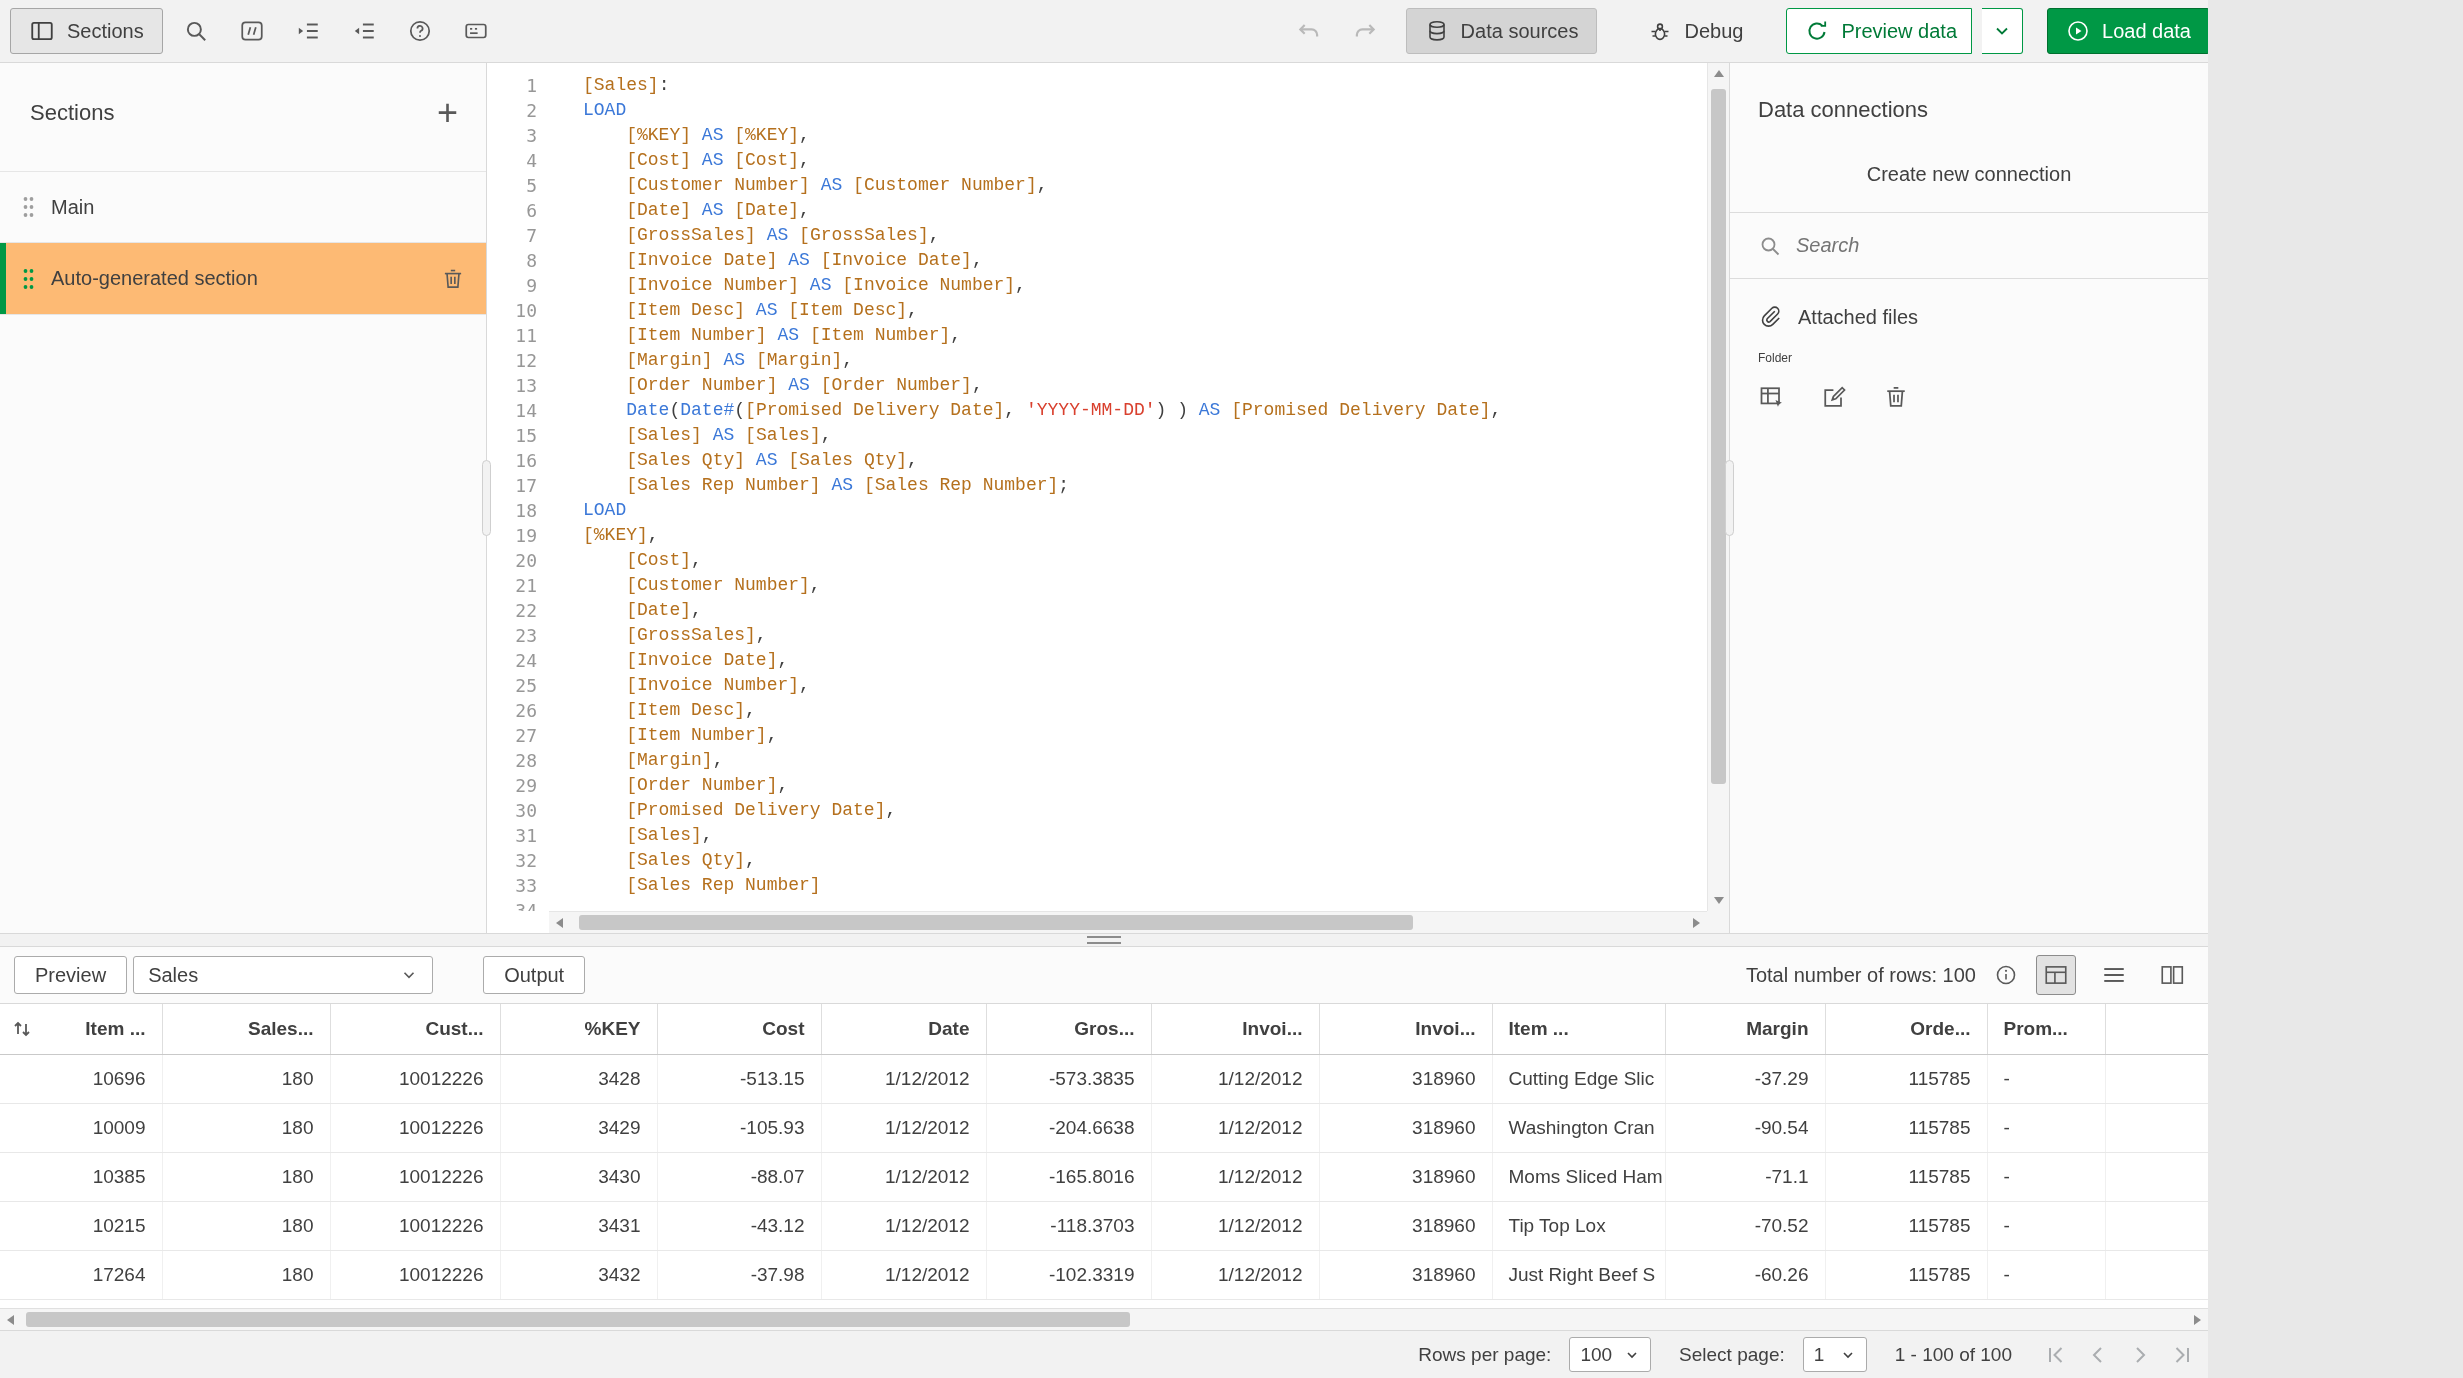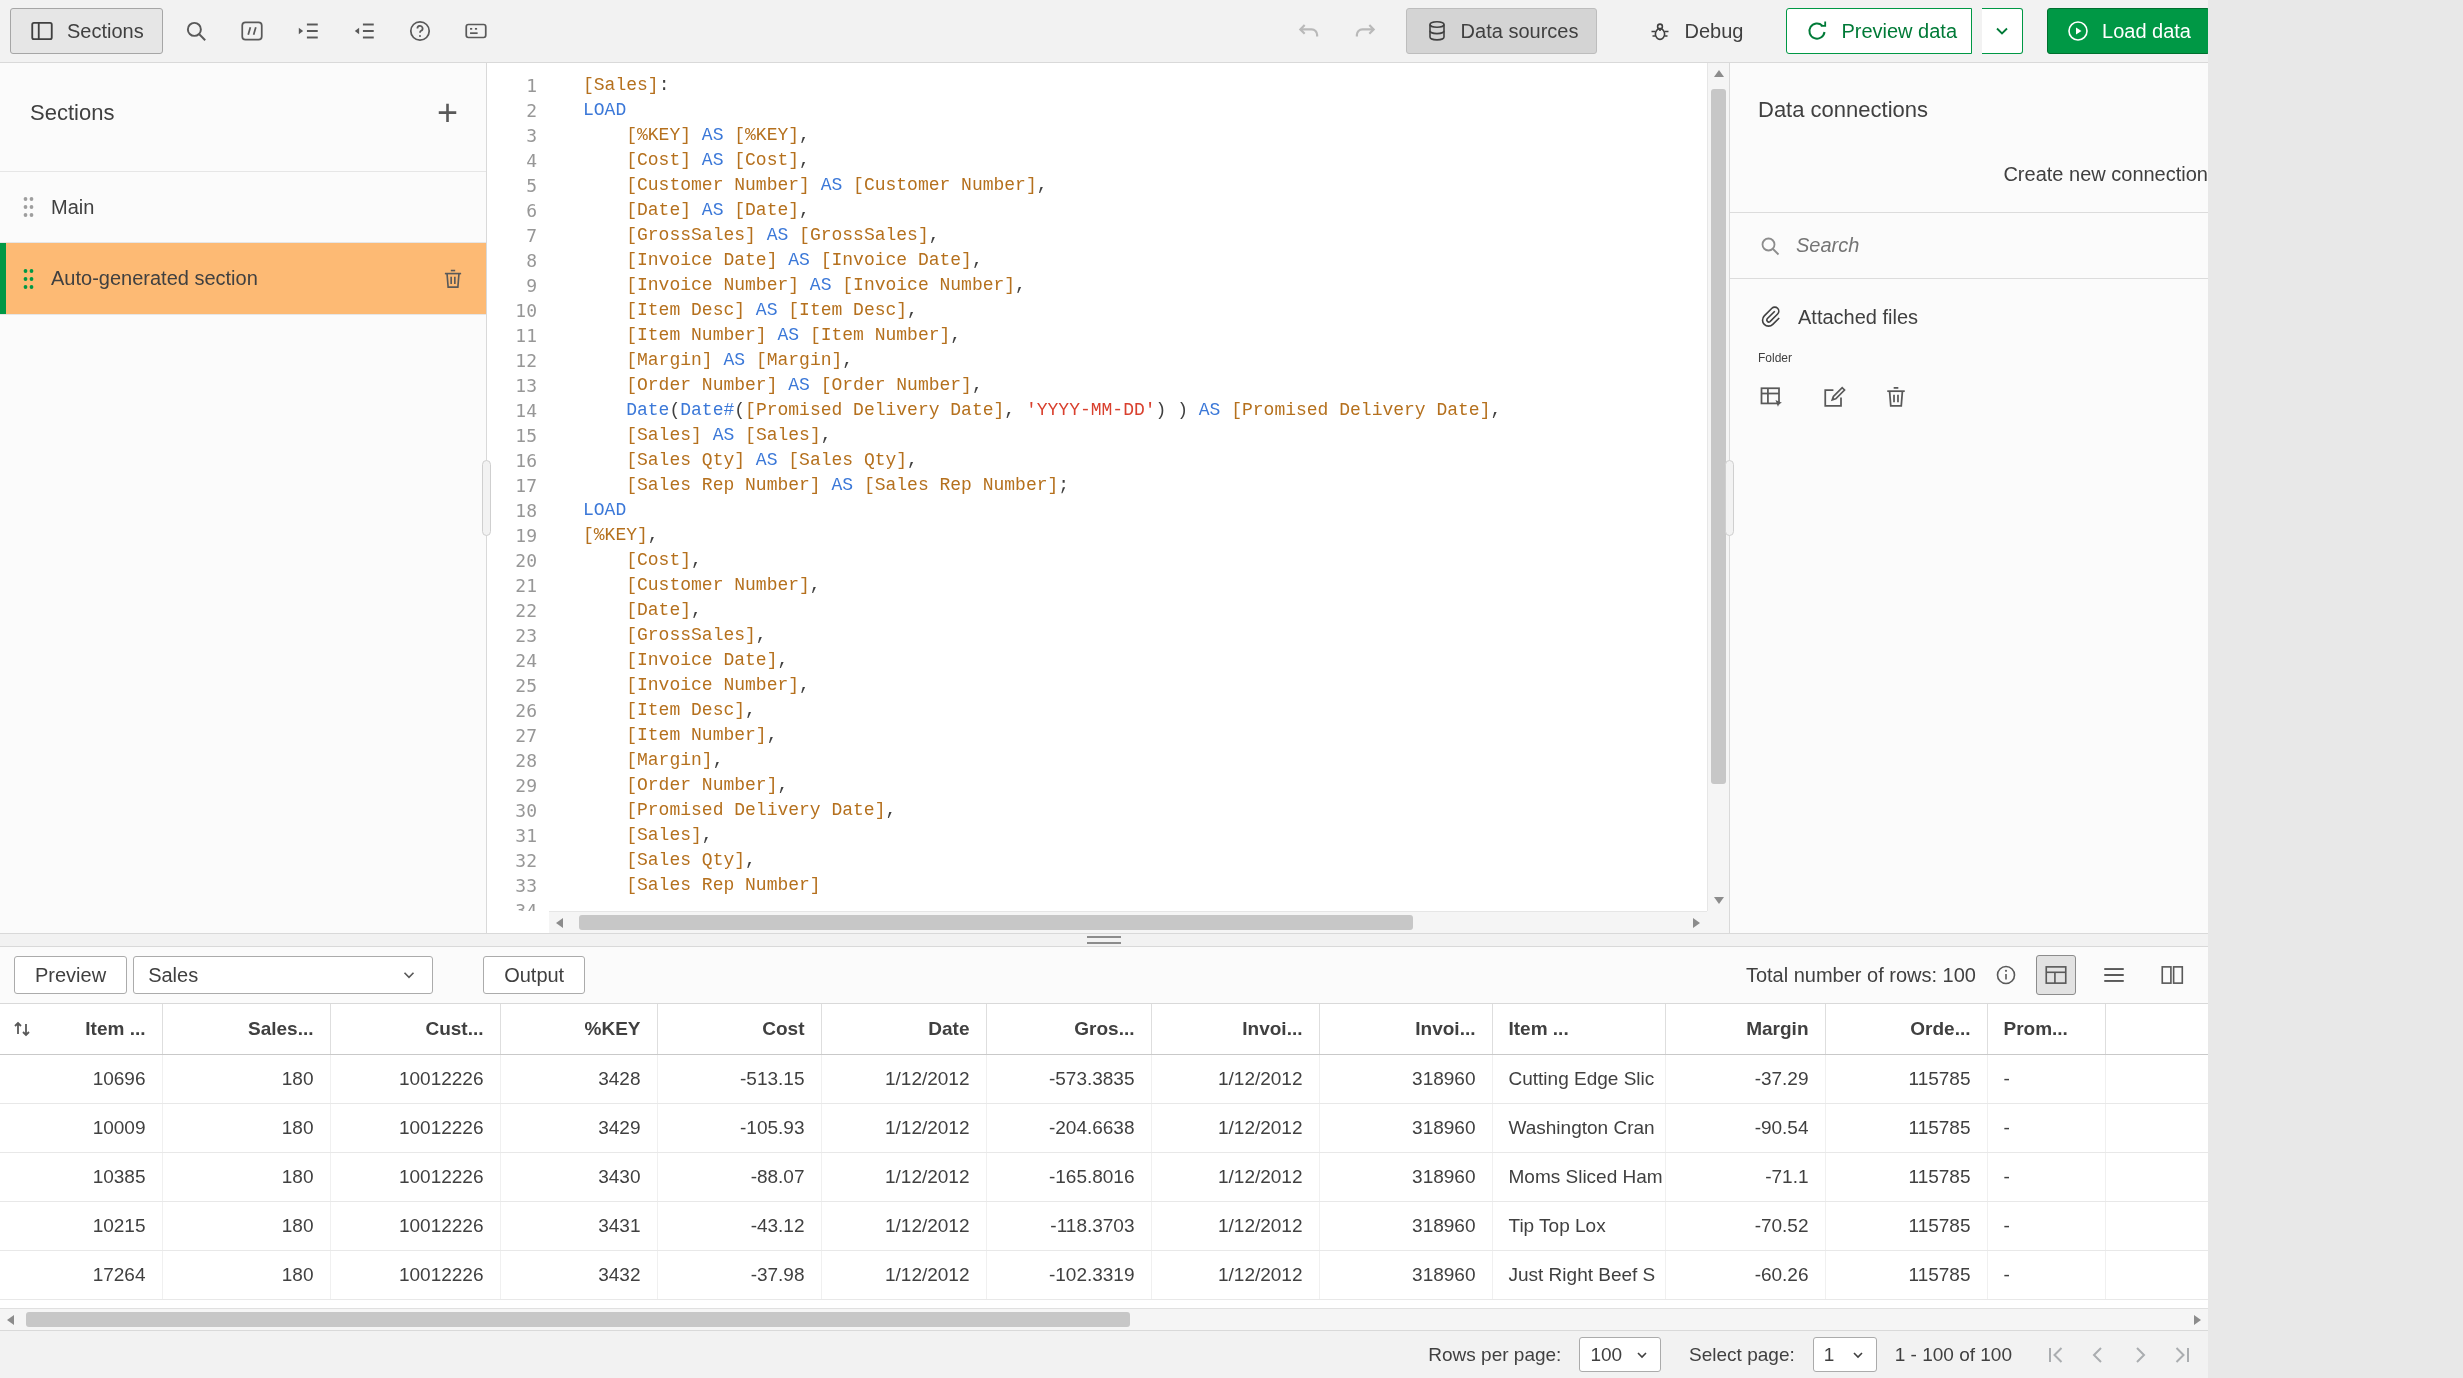--- a/index.html
+++ b/index.html
@@ -56,21 +56,21 @@
   .sb-corner{position:absolute;right:0;bottom:0;width:22px;height:22px;background:#f5f5f5}
   .tri{width:0;height:0;position:absolute}
   .tri.up{left:6px;top:7px;border-left:5px solid transparent;border-right:5px solid transparent;border-bottom:7px solid #8c8c8c}
   .tri.down{left:6px;bottom:7px;border-left:5px solid transparent;border-right:5px solid transparent;border-top:7px solid #8c8c8c}
   .tri.left{left:7px;top:6px;border-top:5px solid transparent;border-bottom:5px solid transparent;border-right:7px solid #8c8c8c}
   .tri.right{right:7px;top:6px;border-top:5px solid transparent;border-bottom:5px solid transparent;border-left:7px solid #8c8c8c}
 
   
   .connections{width:479px;background:#fbfbfb;border-left:1px solid #d9d9d9;position:relative}
   .conn-title{padding:34px 28px 26px;font-size:22px;color:#404040}
-  .create-btn{display:block;width:100%;background:transparent;border:none;border-bottom:1px solid #dcdcdc;padding:14px 0 26px;font-size:20px;color:#404040;text-align:right;cursor:pointer}
+  .create-btn{display:block;width:100%;background:transparent;border:none;border-bottom:1px solid #dcdcdc;padding:14px 0 26px;font-size:20px;color:#404040;text-align:center;cursor:pointer}
   .search-row{display:flex;align-items:center;gap:14px;height:66px;padding:0 28px;border-bottom:1px solid #dcdcdc;color:#8c8c8c}
   .search-input{flex:1;border:none;background:transparent;outline:none;font-family:"Liberation Sans",sans-serif;font-style:italic;font-size:20px;color:#7d7d7d}
   .attached-row{display:flex;align-items:center;gap:16px;padding:26px 28px 6px;font-size:20px;color:#404040;cursor:pointer}
   .folder-label{padding:16px 28px 8px;font-size:12px;color:#404040;cursor:pointer}
   .conn-actions{display:flex;gap:26px;padding:6px 24px}
   .conn-action{background:none;border:none;color:#595959;cursor:pointer;padding:4px}
 
   
   .divider{position:absolute;top:933px;left:0;right:0;height:14px;background:#f2f2f2;border-top:1px solid #d9d9d9;border-bottom:1px solid #d9d9d9;display:flex;align-items:center;justify-content:center;cursor:row-resize}
   .h-grip{width:34px;height:8px;border-top:2px solid #8c8c8c;border-bottom:2px solid #8c8c8c}
@@ -577,21 +577,21 @@
       </div>
       <span style="margin-left:10px">Select page:</span>
       <div class="pg-select">
         <span>1</span>
         <span>
           <svg width="16" height="16" viewBox="0 0 24 24" fill="none" stroke="#404040" stroke-width="2.4">
               <path d="M6 9 L12 15 L18 9"></path>
             </svg>
         </span>
       </div>
-      <span style="margin-left:0">1 - 100 of 100</span>
+      <span style="margin-left:10px">1 - 100 of 100</span>
       <div class="pg-nav">
         <button>
           <svg width="24" height="24" viewBox="0 0 24 24" fill="none" stroke="currentColor" stroke-width="2">
               <line x1="6" y1="5" x2="6" y2="19"></line>
               <path d="M17.5 5 L10.5 12 L17.5 19"></path>
             </svg>
         </button>
         <button>
           <svg width="24" height="24" viewBox="0 0 24 24" fill="none" stroke="currentColor" stroke-width="2">
               <path d="M15 5 L8 12 L15 19"></path>

